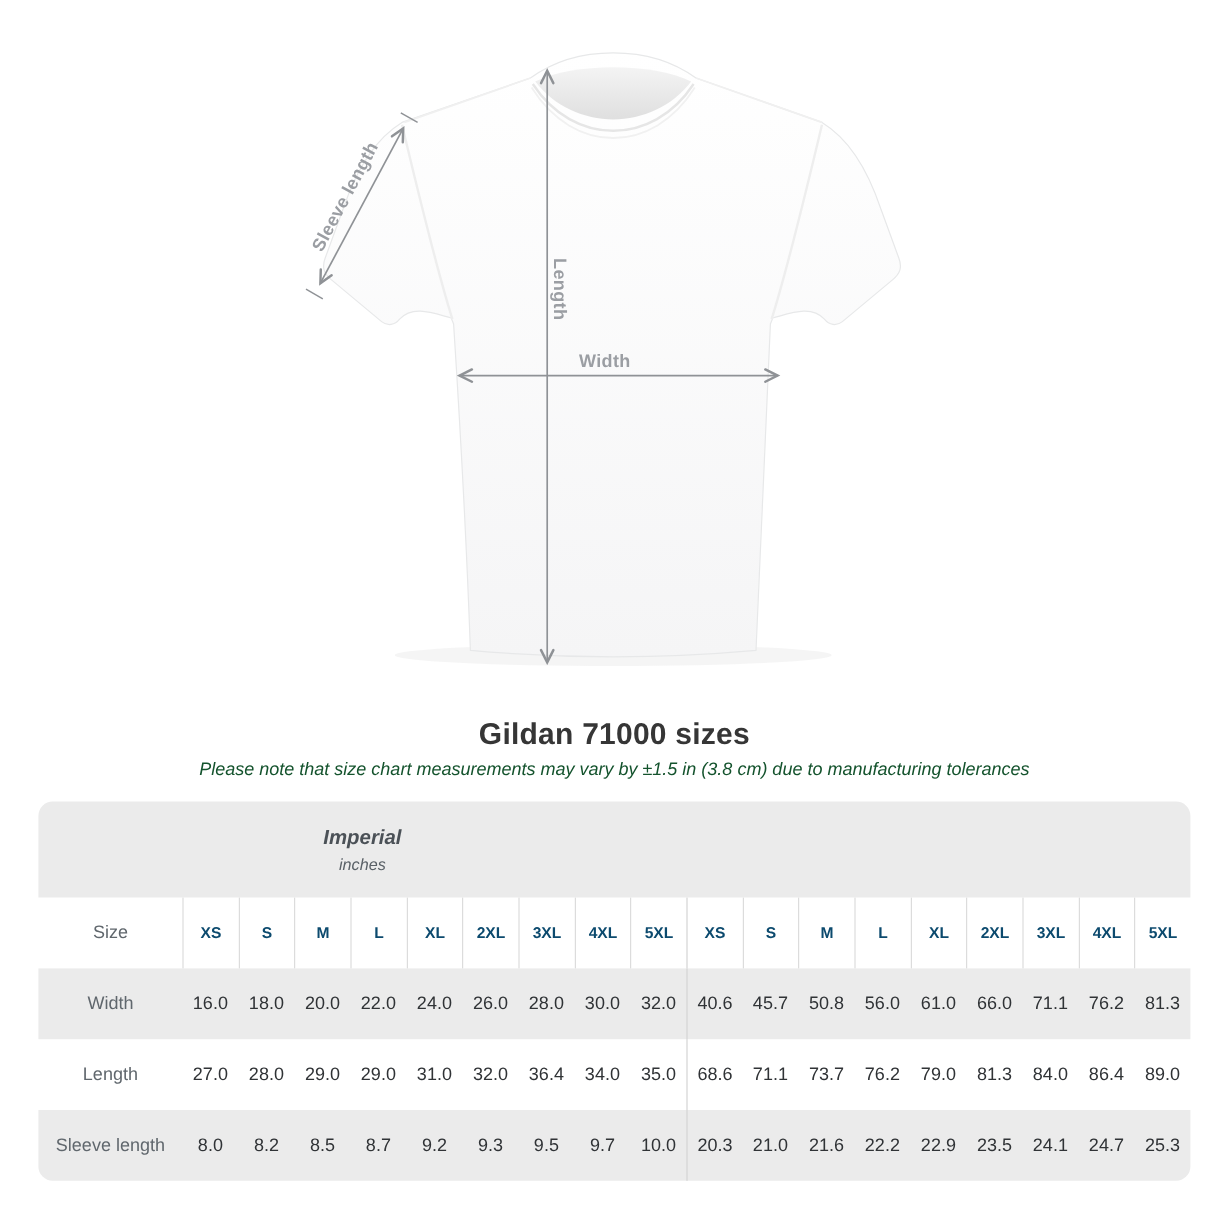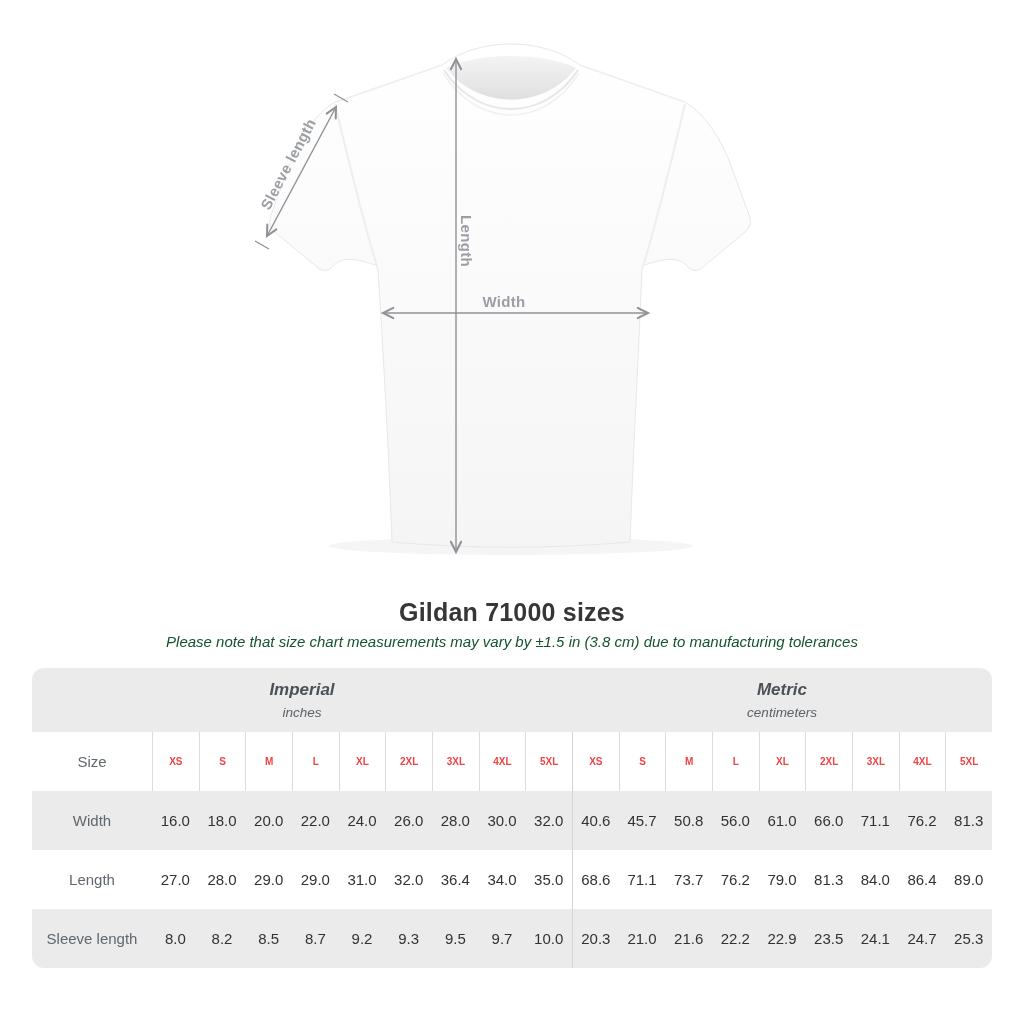--- a/index.html
+++ b/index.html
@@ -15,32 +15,32 @@
   .lbl-width {left:504px;top:301px;transform:translate(-50%,-50%);}
 
   
   .title{position:absolute;top:598px;left:0;width:100%;text-align:center;
          font-size:25px;font-weight:bold;color:#363636;letter-spacing:.2px;}
   .subtitle{position:absolute;top:633px;left:0;width:100%;text-align:center;
             font-size:15px;font-style:italic;color:#14532d;}
 
   
   .sizetable{position:absolute;left:32px;top:668px;width:960px;}
-  .band{height:64px;background:#ebebeb;border-radius:12px 12px 0 0;
+  .band{height:80px;background:#ebebeb;border-radius:12px 12px 0 0;
         display:grid;grid-template-columns:540px 420px;align-items:center;}
   .bandgroup{display:flex;flex-direction:column;align-items:center;gap:5px;}
   .gname{font-size:17px;font-weight:bold;font-style:italic;color:#4b5157;}
   .gunit{font-size:13.5px;font-style:italic;color:#5a6167;}
   .trow{display:grid;grid-template-columns:120px repeat(18,1fr);height:59px;}
   .trow.stripe{background:#ebebeb;}
   .trow.last{border-radius:0 0 12px 12px;}
   .cell{display:flex;align-items:center;justify-content:center;
         font-size:15px;color:#303336;}
   .rlabel{font-weight:normal;color:#60676d;}
-  .szh{font-weight:bold;color:#ef4444;font-size:10px;}
+  .szh{font-weight:bold;color:#0c4a6e;font-size:13px;}
   .sep{border-left:1px solid #dcdcdc;}
   .gstart{border-left:1px solid #d4d4d4;}
 </style>
 </head>
 <body>
 
 <div class="page">
 
   <svg class="shirt-svg" viewBox="0 0 540 560">
     <defs>
@@ -107,24 +107,20 @@
   <div class="title">Gildan 71000 sizes</div>
   <div class="subtitle">Please note that size chart measurements may vary by ±1.5 in (3.8 cm) due to manufacturing tolerances</div>
 
   <div class="sizetable">
 
     <div class="band">
       <div class="bandgroup">
         <div class="gname">Imperial</div>
         <div class="gunit">inches</div>
       </div>
-      <div class="bandgroup">
-        <div class="gname">Metric</div>
-        <div class="gunit">centimeters</div>
-      </div>
     </div>
 
     <div class="trow">
       <div class="cell rlabel">Size</div>
       <div class="cell szh sep">XS</div>
       <div class="cell szh sep">S</div>
       <div class="cell szh sep">M</div>
       <div class="cell szh sep">L</div>
       <div class="cell szh sep">XL</div>
       <div class="cell szh sep">2XL</div>

